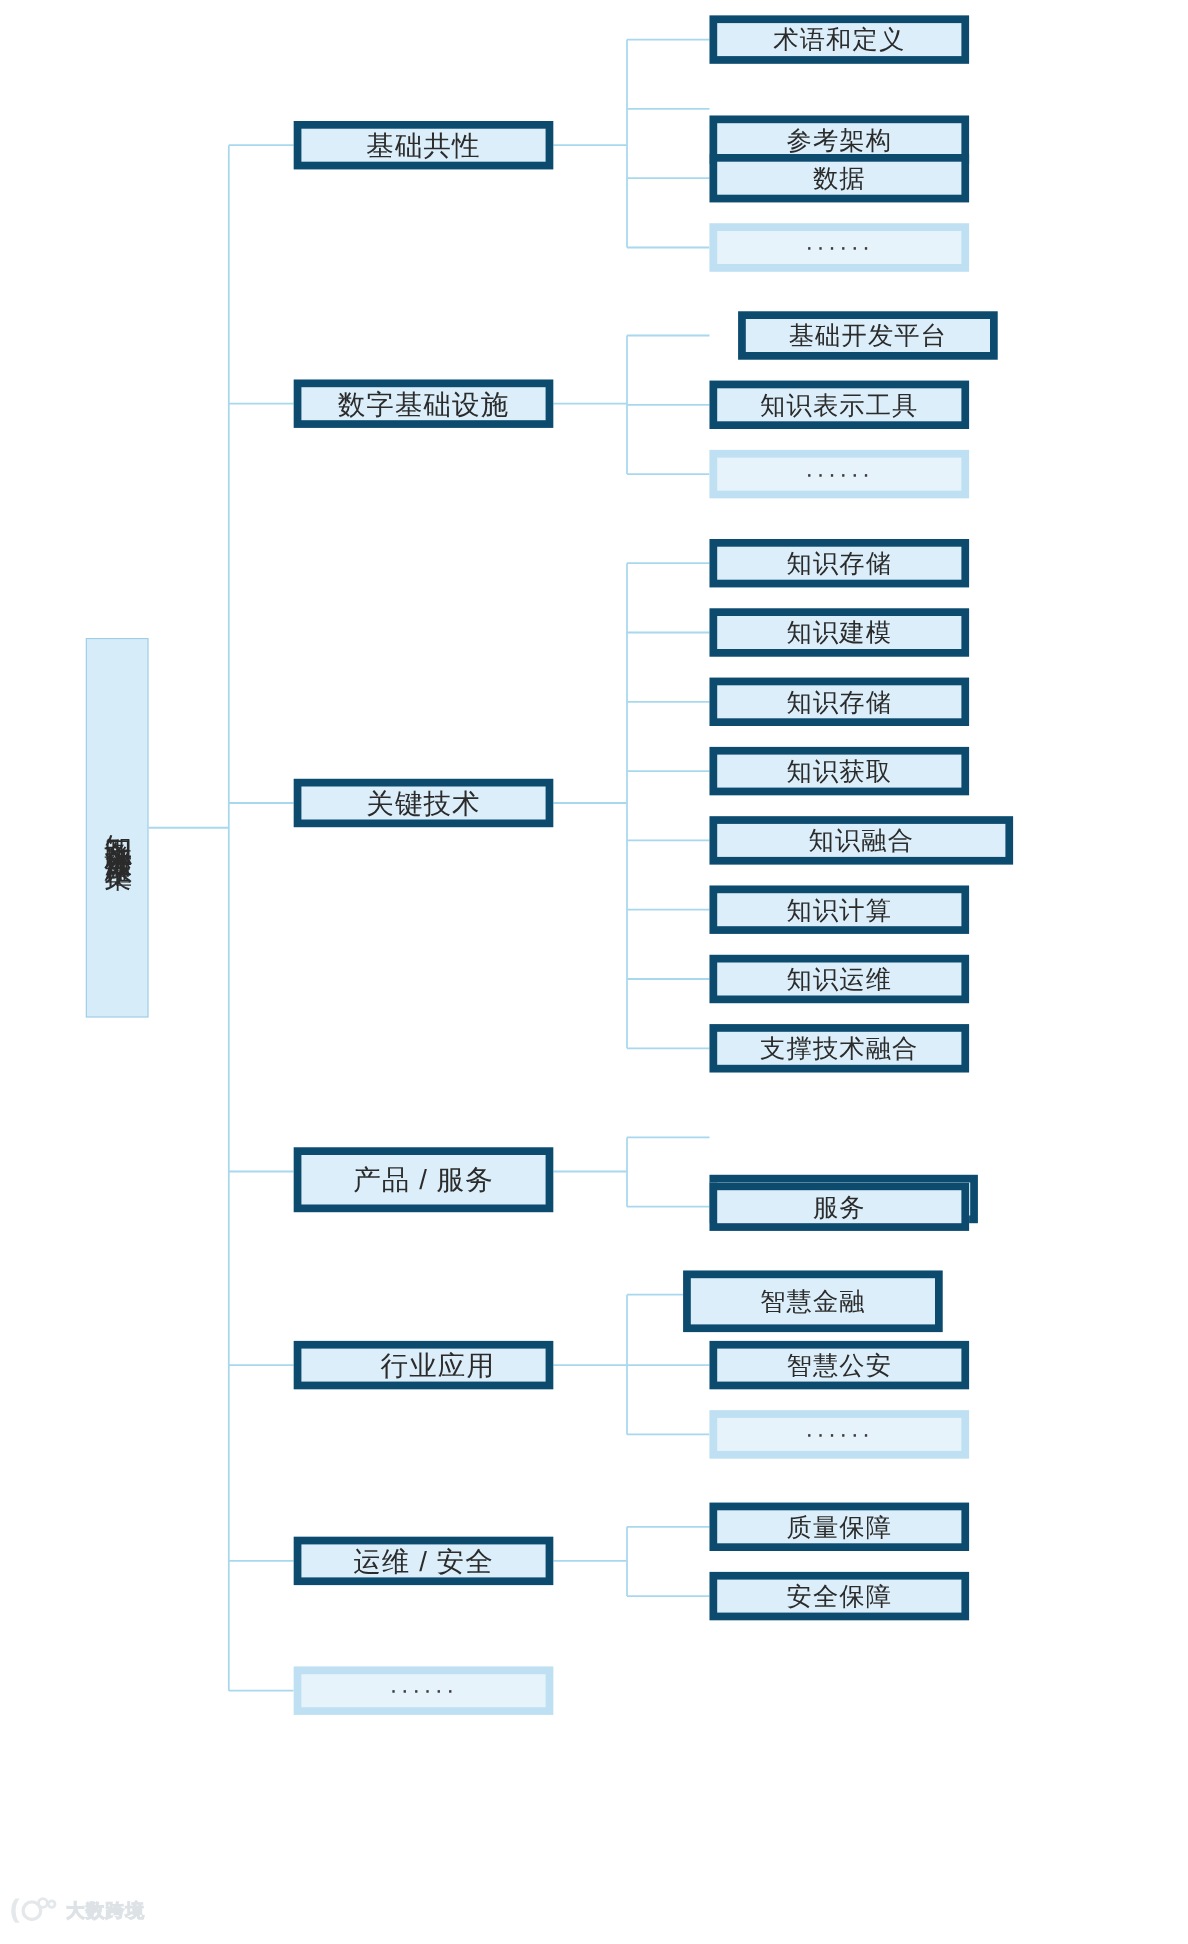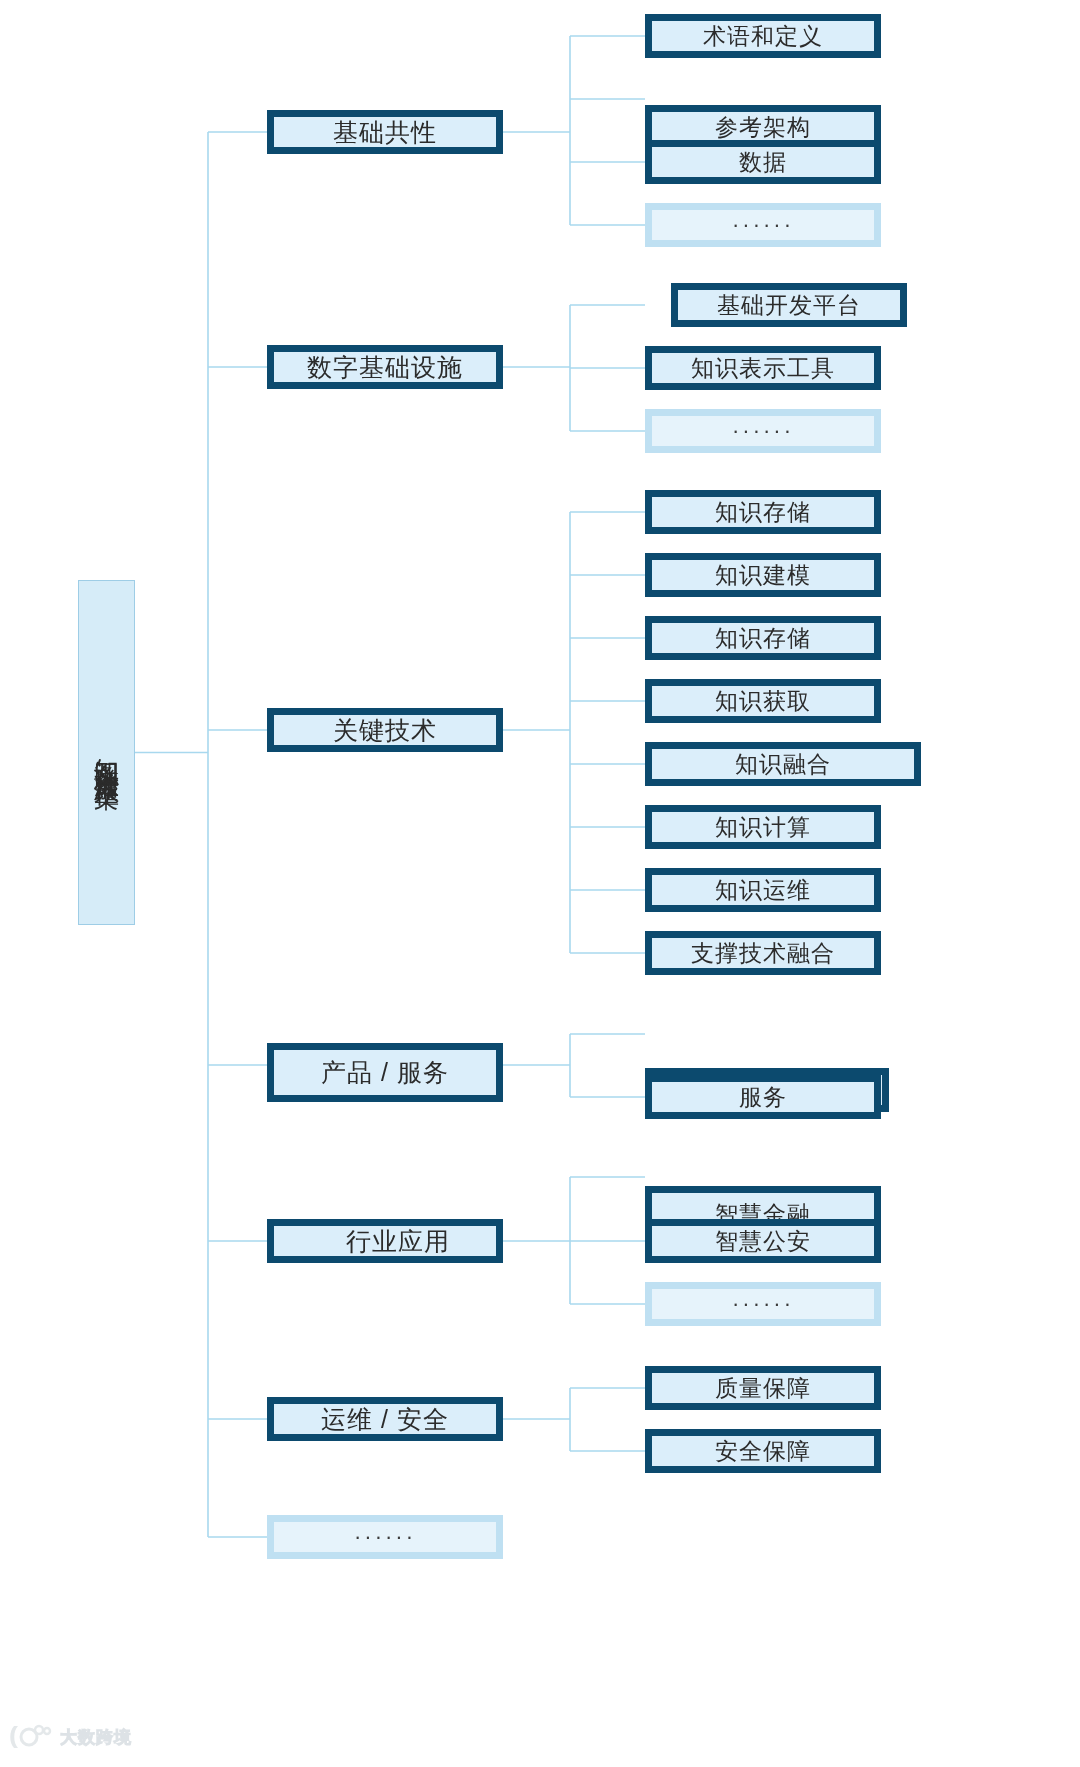--- a/index.html
+++ b/index.html
@@ -141,21 +141,21 @@
       </div>
       <div class="node l3" style="left: 645px; top: 1068px; width: 244px; height: 44px;">
         <span>产品</span>
       </div>
       <div class="node l3" style="left: 645px; top: 1075px; width: 236px; height: 44px;">
         <span>服务</span>
       </div>
       <div class="node l2" style="left: 267px; top: 1219px; width: 236px; height: 44px; padding-left: 26px;">
         <span>行业应用</span>
       </div>
-      <div class="node l3" style="left: 645px; top: 1155px; width: 236px; height: 56px; margin-top: 31px;">
+      <div class="node l3" style="left: 621px; top: 1155px; width: 236px; height: 56px;">
         <span>智慧金融</span>
       </div>
       <div class="node l3" style="left: 645px; top: 1219px; width: 236px; height: 44px;">
         <span>智慧公安</span>
       </div>
       <div class="node l3 faint" style="left: 645px; top: 1282px; width: 236px; height: 44px;">
         <span class="dots">······</span>
       </div>
       <div class="node l2" style="left: 267px; top: 1397px; width: 236px; height: 44px;">
         <span>运维 / 安全</span>

